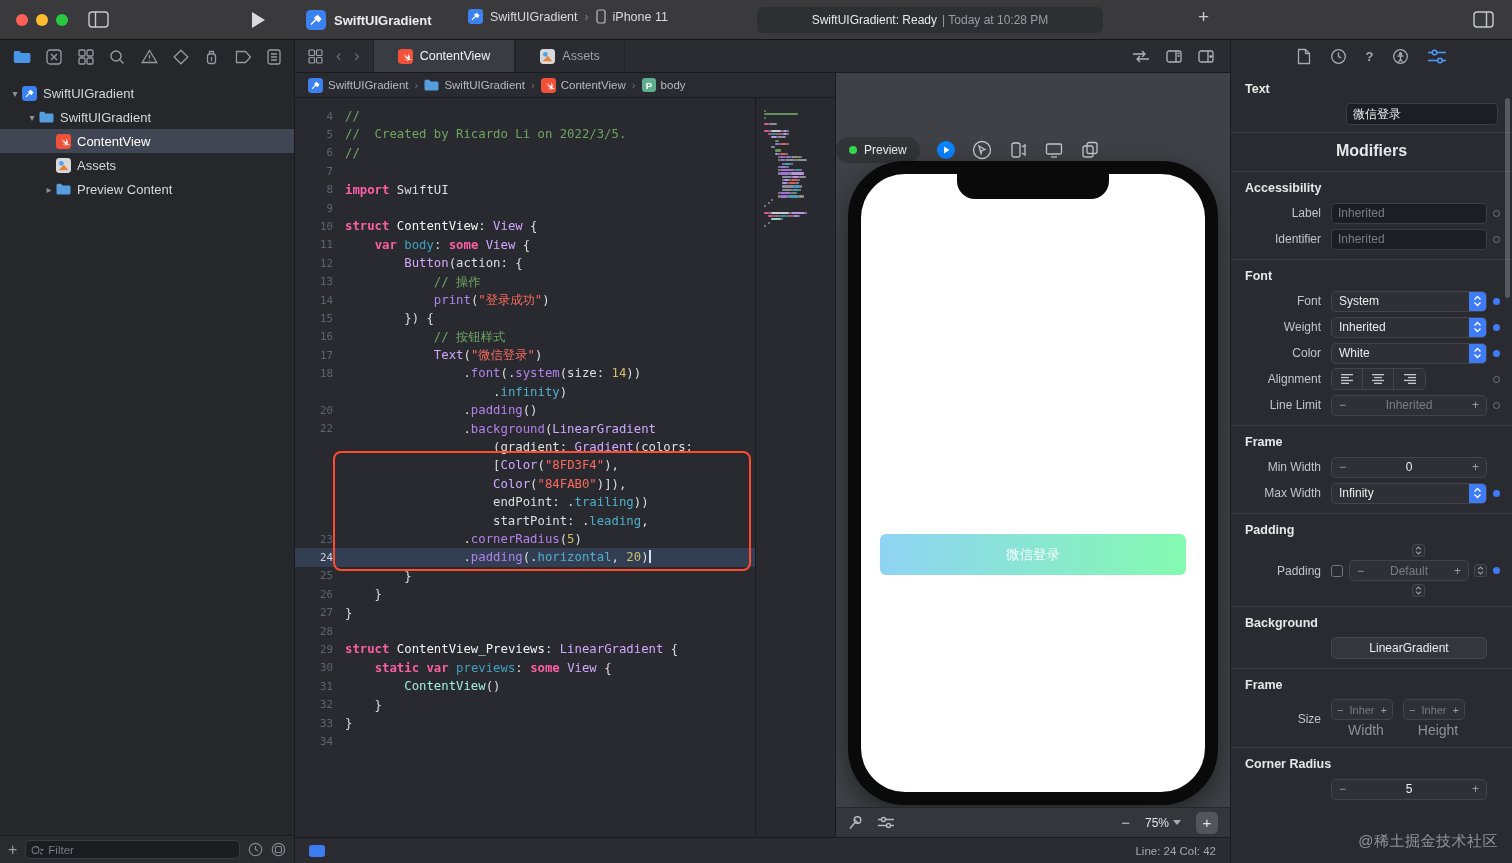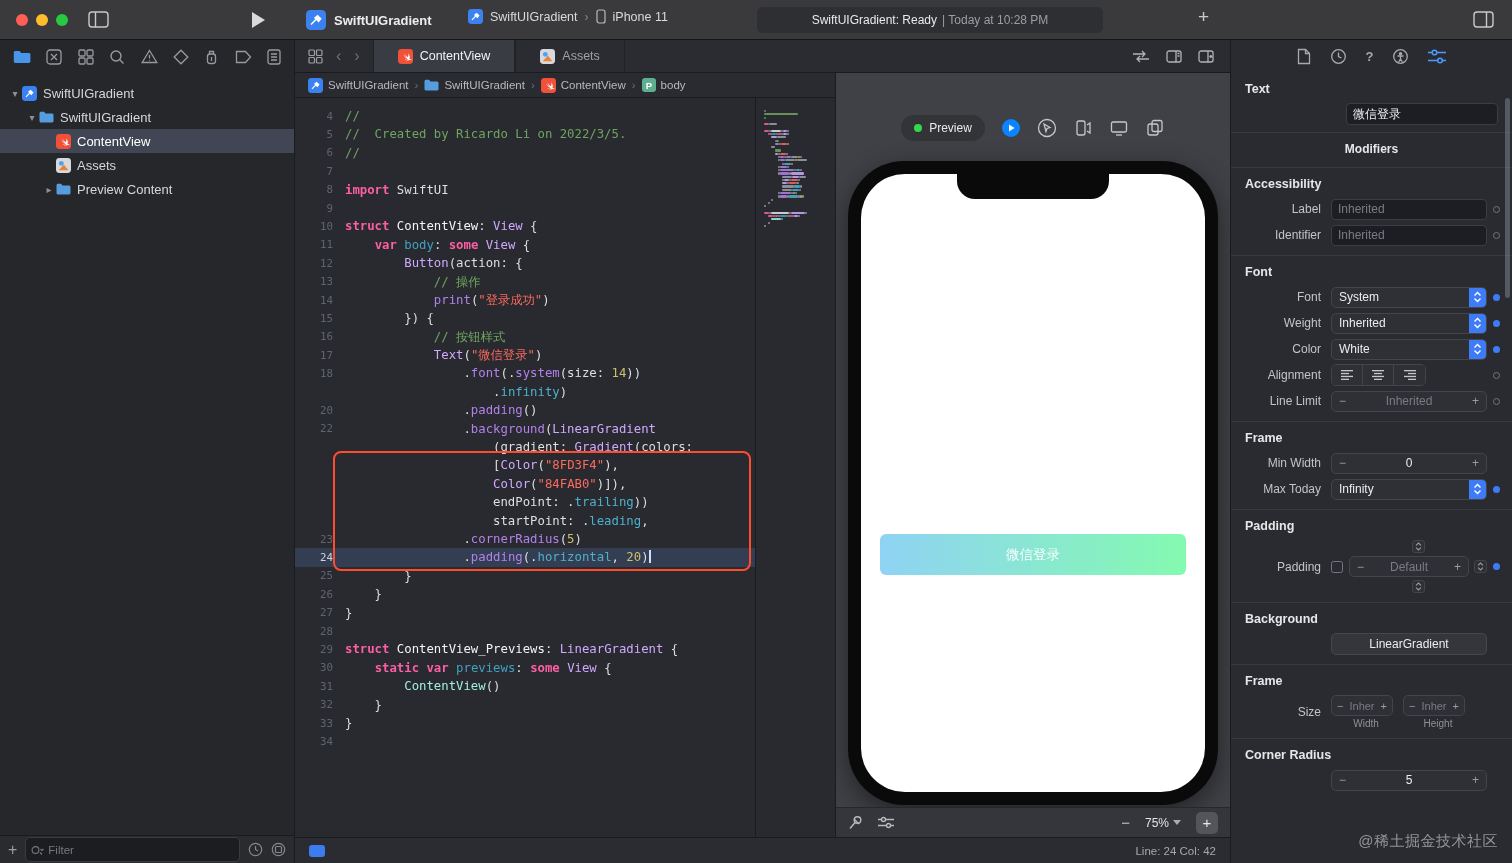--- a/index.html
+++ b/index.html
@@ -33,21 +33,21 @@
 #nav-toolbar .tb-btn{opacity:.95}
 #nav-tree{padding-top:8px;}
 .tree-row{height:24px;display:flex;align-items:center;font-size:13px;color:#D6D7DB;cursor:default;}
 .tree-row.selected{background:#40455$;} 
 .tree-row.selected{background:#414654;color:#FFFFFF;}
 .tree-chev{width:14px;text-align:center;color:#8E9096;font-size:10px;flex:none;}
 .tree-ic{width:19px;flex:none;display:flex;align-items:center;}
 .tree-label{margin-left:2px;white-space:nowrap;}
 #nav-footer{position:absolute;left:0;bottom:0;width:100%;height:28px;background:#2A2B2F;border-top:1px solid #1a1b1e;display:flex;align-items:center;padding:0 8px;gap:8px;}
 #nav-footer .plus{font-size:16px;color:#9A9CA1;}
-#filter-field{flex:1;height:25px;background:#1C1D21;border:1px solid #3a3b40;border-radius:5px;display:flex;align-items:center;padding:0 5px;gap:4px;}
+#filter-field{flex:1;height:19px;background:#1C1D21;border:1px solid #3a3b40;border-radius:5px;display:flex;align-items:center;padding:0 5px;gap:4px;}
 #filter-field input{flex:1;background:transparent;border:none;outline:none;color:#DDDDDF;font-size:11.5px;min-width:0;}
 #filter-field input::placeholder{color:#76787E;}
 .mini-circle-ic{flex:none}
 
 
 #tabbar{position:absolute;left:295px;top:40px;width:935px;height:33px;background:#2B2C31;border-bottom:1px solid #1a1b1e;display:flex;align-items:stretch;}
 #tabbar .left-ctl{display:flex;align-items:center;gap:13px;padding:0 13px;}
 #tabbar .nav-ch{color:#6E7076;font-size:16px;}
 #tabs{display:flex;}
 .tab{display:flex;align-items:center;gap:7px;padding:0 24px;font-size:12.5px;color:#9EA0A5;border-right:1px solid #222327;border-left:1px solid #222327;cursor:pointer;}
@@ -79,21 +79,21 @@
 .mm-row{height:2.2px;margin-bottom:1.1px;display:flex;}
 .mm-b{height:2.2px;border-radius:1px;opacity:.85;}
 .mm-sp{height:1px;}
 .mm-p{background:#9BA1A9}.mm-c{background:#6FA55F}.mm-k{background:#FC5FA3}
 .mm-s{background:#FC6A5D}.mm-num{background:#D0BF69}.mm-t{background:#D0A8FF}
 .mm-f{background:#B281EB}.mm-e{background:#4EB0CC}.mm-pr{background:#41A1C0}
 .mm-d{background:#E8E8EA}.mm-u{background:#9EF1DD}
 
 
 #canvas{position:absolute;left:835px;top:73px;width:395px;height:764px;background:#3F4146;border-left:1px solid #1a1b1e;overflow:hidden;}
-#preview-toolbar{margin-top:42px;display:flex;align-items:center;justify-content:center;gap:16px;}
+#preview-toolbar{margin-top:64px;display:flex;align-items:center;justify-content:flex-start;gap:16px;}
 #preview-pill{height:26px;border-radius:13px;background:#333438;display:flex;align-items:center;gap:7px;padding:0 13px;color:#E8E9EA;font-size:12px;}
 .pv-dot{width:8px;height:8px;border-radius:50%;}
 .pv-ic{cursor:pointer;}
 #phone{position:absolute;left:50%;top:88px;transform:translateX(-50%);width:370px;height:644px;background:#0A0A0B;border-radius:56px;padding:13px;box-shadow:0 8px 26px rgba(0,0,0,.45);}
 #phone-screen{width:100%;height:100%;background:#ffffff;border-radius:44px;position:relative;overflow:hidden;}
 #notch{position:absolute;top:0;left:50%;transform:translateX(-50%);width:152px;height:25px;background:#0A0A0B;border-radius:0 0 18px 18px;}
 #gradient-button{position:absolute;left:19px;right:19px;top:360px;height:41px;border-radius:6px;display:flex;align-items:center;justify-content:center;color:rgba(255,255,255,.96);font-size:13.5px;cursor:pointer;}
 #canvas-bottom{position:absolute;left:0;right:0;bottom:0;height:30px;background:#35363B;border-top:1px solid #26272B;display:flex;align-items:center;padding:0 12px;gap:15px;}
 #canvas-bottom .spacer{flex:1;}
 .zoom-minus{color:#C3C4C8;font-size:15px;cursor:pointer;}
@@ -105,21 +105,21 @@
 #statusbar{position:absolute;left:295px;top:837px;width:935px;height:26px;background:#2B2C31;border-top:1px solid #1a1b1e;display:flex;align-items:center;padding:0 14px;}
 #bp-icon{width:16px;height:12px;border-radius:3px;background:#3D7BF0;}
 #statusbar .pos{margin-left:auto;font-size:11.5px;color:#A6A8AE;}
 
 
 #inspector{position:absolute;left:1230px;top:40px;width:282px;height:823px;background:#2A2B30;border-left:1px solid #1a1b1e;overflow:hidden;}
 #insp-icons{height:33px;display:flex;align-items:center;justify-content:center;gap:19px;}
 .insp-scrollbar{position:absolute;right:2px;top:58px;width:5px;height:200px;border-radius:3px;background:rgba(150,160,175,.4);}
 .sec-h{font-size:12.5px;font-weight:bold;color:#E6E7E9;padding:9px 14px 5px;}
 .hr{border-top:1px solid #38393E;margin-top:7px;}
-.mod-h{font-size:12px;font-weight:bold;color:#E6E7E9;text-align:center;padding:9px 0 4px;}
+.mod-h{font-size:16px;font-weight:bold;color:#E6E7E9;text-align:center;padding:9px 0 4px;}
 .irow{display:flex;align-items:center;min-height:26px;padding:2px 10px 2px 0;}
 .ilabel{width:100px;flex:none;text-align:right;font-size:12px;color:#C2C4C8;padding-right:10px;}
 .ictrl{flex:1;display:flex;align-items:center;gap:6px;min-width:0;}
 .ind{width:11px;flex:none;display:flex;justify-content:center;margin-left:4px;}
 .dot{width:7px;height:7px;border-radius:50%;background:#3E7BF7;}
 .ring{width:7px;height:7px;border-radius:50%;border:1.2px solid #73757C;}
 .tfield{margin:2px 14px 6px 115px;height:22px;background:#1D1E23;border:1px solid #3C3D43;border-radius:4px;display:flex;align-items:center;padding:0 6px;font-size:12px;color:#ECECEE;}
 .field{flex:1;height:21px;background:#1D1E23;border:1px solid #3C3D43;border-radius:4px;display:flex;align-items:center;padding:0 6px;font-size:12px;color:#ECECEE;min-width:0;}
 .field.ph{color:#7A7C83;}
 .popup{flex:1;height:21px;background:#2F3036;border:1px solid #44454B;border-radius:5px;display:flex;align-items:center;font-size:12px;color:#ECECEE;padding-left:7px;min-width:0;cursor:pointer;}
@@ -131,21 +131,21 @@
 .val.muted{color:#7A7C83;}
 .seg{display:flex;border:1px solid #44454B;border-radius:5px;overflow:hidden;}
 .seg .cell{width:31px;height:20px;background:#2F3036;display:flex;align-items:center;justify-content:center;border-right:1px solid #44454B;cursor:pointer;}
 .seg .cell:last-child{border-right:none;}
 .checkbox{width:12px;height:12px;border:1.2px solid #75777E;border-radius:2.5px;flex:none;cursor:pointer;}
 .pad-wrap{flex:1;display:flex;flex-direction:column;align-items:center;gap:3px;}
 .mini{width:13px;height:13px;background:#2F3036;border:1px solid #44454B;border-radius:3px;display:flex;align-items:center;justify-content:center;cursor:pointer;}
 .pad-mid{display:flex;align-items:center;gap:5px;width:100%;}
 .wide-btn{flex:1;height:22px;background:#35363C;border:1px solid #46474D;border-radius:5px;display:flex;align-items:center;justify-content:center;font-size:12px;color:#ECECEE;cursor:pointer;}
 .size-group{display:flex;flex-direction:column;align-items:center;gap:2px;}
-.size-cap{font-size:10px;color:#8E9096;margin-left:8px;}
+.size-cap{font-size:14px;color:#8E9096;margin-left:8px;}
 #watermark{position:absolute;right:14px;bottom:12px;font-size:15px;color:rgba(165,165,170,.85);letter-spacing:.5px;pointer-events:none;}
 </style>
 </head>
 <body>
 
 <div id="stage">
 
   <header id="titlebar">
     <div class="traffic">
       <span class="tl red"></span>
@@ -1029,21 +1029,21 @@
       <span class="ictrl">
           <span class="stepper">
             <span class="sgn">−</span>
             <span class="val">0</span>
             <span class="sgn">+</span>
           </span>
         </span>
       <span class="ind"></span>
     </div>
     <div class="irow">
-      <span class="ilabel">Max Today</span>
+      <span class="ilabel">Max Width</span>
       <span class="ictrl">
           <span class="popup">
             <span>Infinity</span>
             <span class="chev">
               <svg width="9" height="12" viewBox="0 0 9 12" fill="none" stroke="#fff" stroke-width="1.4">
                 <path d="M1.5 4.5 L4.5 1.5 L7.5 4.5"></path>
                 <path d="M1.5 7.5 L4.5 10.5 L7.5 7.5"></path>
               </svg>
             </span>
           </span>

